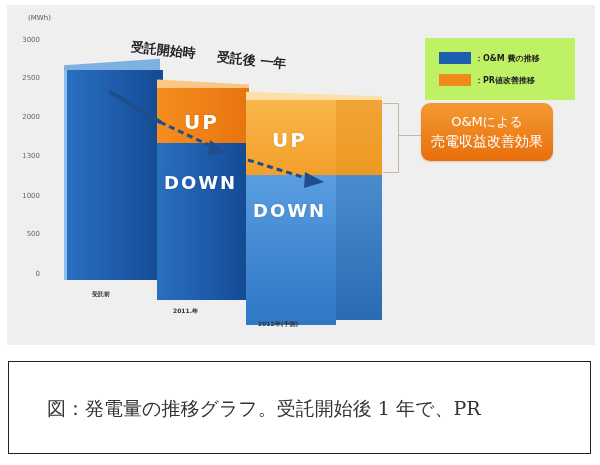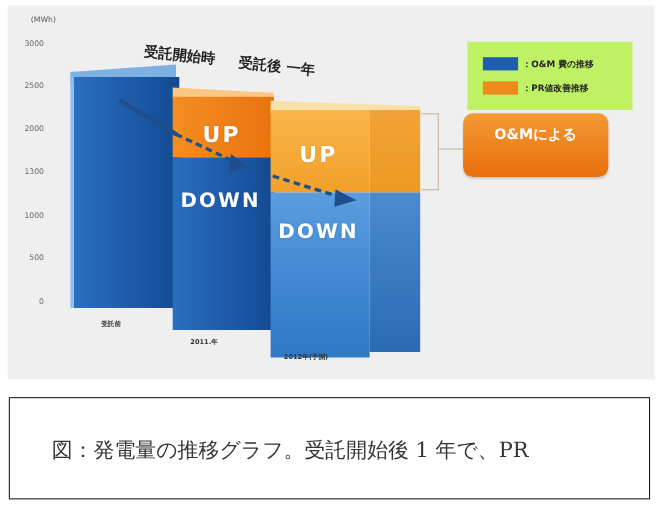--- a/index.html
+++ b/index.html
@@ -12,21 +12,21 @@
   .uplabel, .downlabel { position:absolute; color:#fff; font-weight:bold; font-family:"DejaVu Sans", sans-serif; letter-spacing:2px; text-shadow:0 0 2px rgba(0,0,0,0.15);}
   .uplabel { font-size:20px; }
   .downlabel { font-size:18px; }
   .cat { position:absolute; font-size:6px; color:#333; font-weight:bold; }
   .hdr { position:absolute; font-size:13px; font-weight:bold; color:#222; transform:rotate(6deg); transform-origin:left top; }
   .legend { position:absolute; left:425px; top:38px; width:150px; height:62px; background:#bef264; }
   .legend-row { position:absolute; left:14px; height:12px; display:flex; align-items:center; }
   .swatch { width:32px; height:12px; margin-right:4px; }
   .legend-text { font-size:8px; color:#222; font-weight:bold; }
   .effect { position:absolute; left:421px; top:103px; width:132px; height:58px; border-radius:9px;
-    background:linear-gradient(#f39a32,#e86f0c); color:#fff; text-align:center; font-weight:bold; box-shadow:0 1px 2px rgba(0,0,0,0.15);}
+    background:linear-gradient(#f39a32,#e86f0c); color:#fff; text-align:center; font-weight:normal; box-shadow:0 1px 2px rgba(0,0,0,0.15);}
   .effect .l1 { margin-top:10px; font-size:13px; }
   .effect .l2 { margin-top:2px; font-size:14px; }
   .bracket { position:absolute; left:383px; top:103px; width:15px; height:68px; border:1px solid #c9b6a0; border-left:none; }
   .bracket-line { position:absolute; left:398px; top:135px; width:23px; height:1px; background:#c9b6a0; }
   .caption { position:absolute; left:8px; top:361px; width:583px; height:93px; border:1.5px solid #222; box-sizing:border-box; background:#fff; }
   .caption p { margin:16px; position:absolute; left:22px; font-family:"DejaVu Serif", serif; font-size:19px; color:#333; white-space:nowrap; }
   .caption sup { font-size:11px; }
 </style>
 </head>
 <body>
@@ -89,17 +89,18 @@
     <div class="swatch" style="background:#f08a1c;"></div>
     <span class="legend-text">：PR値改善推移</span>
   </div>
 </div>
 
 <div class="bracket"></div>
 <div class="bracket-line"></div>
 
 <div class="effect">
   <div class="l1">O&amp;Mによる</div>
+  <div class="l2">売電収益改善効果</div>
 </div>
 
 <div class="caption">
   <p style="top:18px;">図：発電量の推移グラフ。受託開始後 1 年で、PR</p>
 </div>
 
 </body></html>

